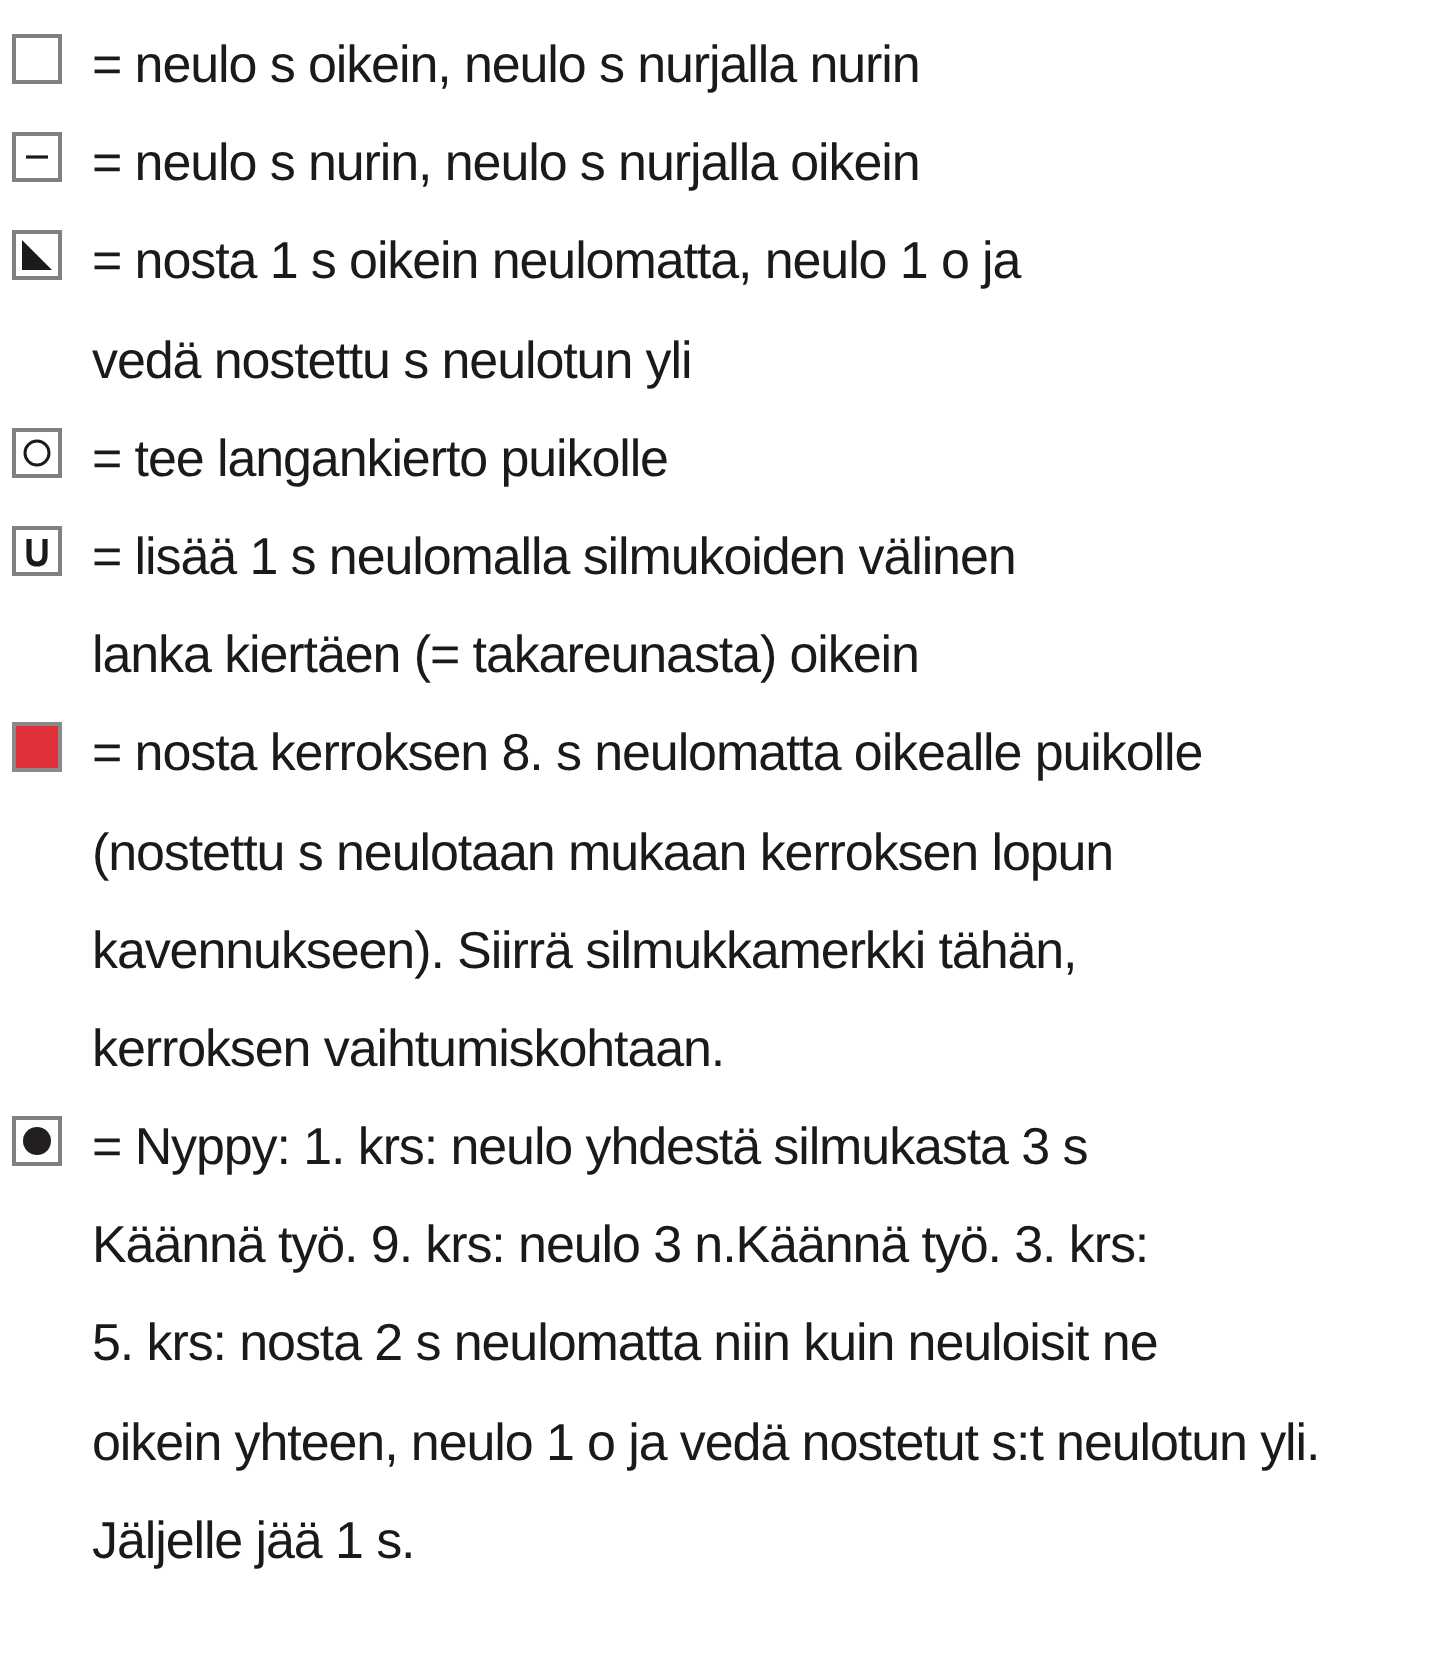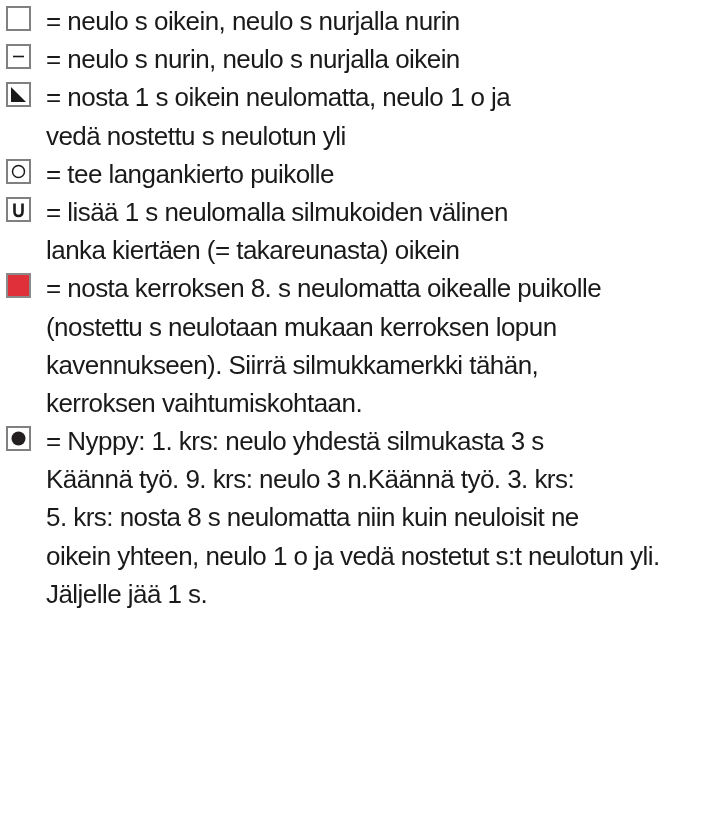--- a/index.html
+++ b/index.html
@@ -11,20 +11,21 @@
   .legend { position: relative; padding-top: 2px; }
   .entry { position: relative; }
   .line {
     font-size: 26px;
     line-height: 38.2px;
     height: 38.2px;
     white-space: nowrap;
     padding-left: 46px;
     letter-spacing: -0.55px;
     transform-origin: left center;
+    margin-top: 11px;
   }
   .line b { font-weight: normal; }
   .icon {
     position: absolute; left: 6px; top: 4px;
     width: 25px; height: 25px;
     box-sizing: border-box;
     border: 2px solid #808080;
     background: #fff;
   }
   .icon svg { position: absolute; left: 0; top: 0; width: 21px; height: 21px; }
@@ -89,18 +90,18 @@
   </div>
 
   <div class="entry">
     <span class="icon">
       <svg viewBox="0 0 21 21">
           <circle cx="10.5" cy="10.5" r="7" fill="#231f20"></circle>
         </svg>
     </span>
     <div class="line rich"><span>= </span><b>Nyppy: 1. krs:</b><span> neulo yhdestä silmukasta 3 s</span></div>
     <div class="line rich"><span>Käännä työ. </span><b>9. krs:</b><span> neulo 3 n.Käännä työ. </span><b>3. krs:</b></div>
-    <div class="line rich"><b>5. krs:</b><span> nosta 8 s neulomatta niin kuin neuloisit ne</span></div>
+    <div class="line rich"><b>5. krs:</b><span> nosta 2 s neulomatta niin kuin neuloisit ne</span></div>
     <div class="line rich"><span>oikein yhteen, neulo 1 o ja vedä nostetut s:t neulotun yli.</span></div>
     <div class="line rich"><span>Jäljelle jää 1 s.</span></div>
   </div>
 
 </div>
 
 </body></html>

